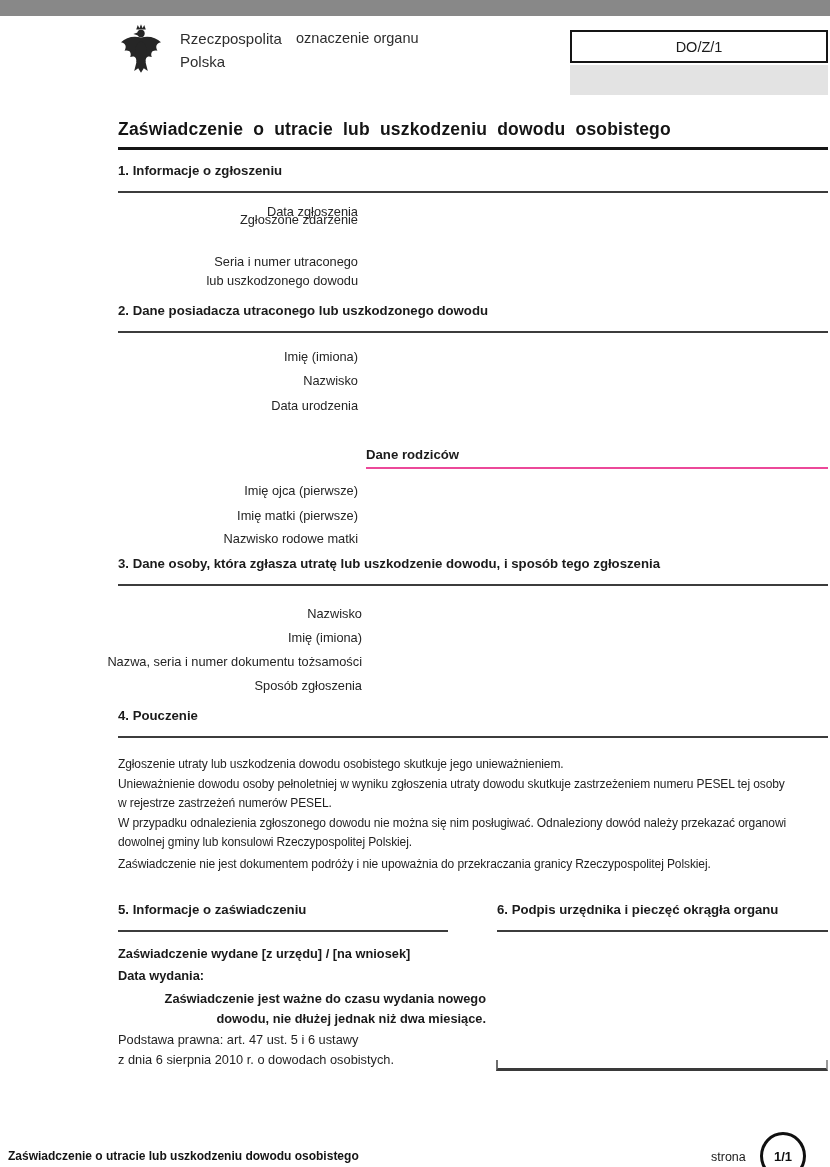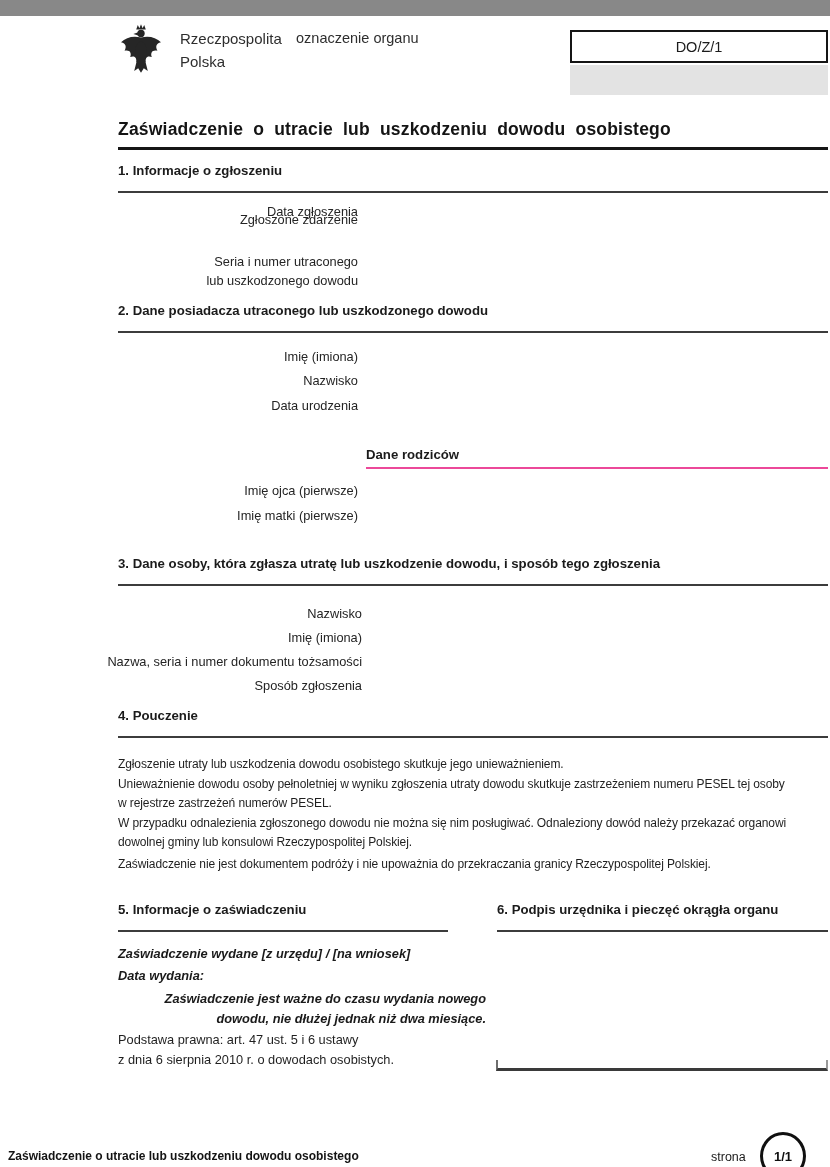--- a/index.html
+++ b/index.html
@@ -12,21 +12,21 @@
   .organ{left:296px;top:14px;font-size:14.5px;color:#2e2e2e;}
   .codebox{left:570px;top:14px;width:254px;height:29px;border:2px solid #151515;
     display:flex;align-items:center;justify-content:center;font-size:14.5px;color:#1b1b1b;}
   .graybox{left:570px;top:49px;width:258px;height:30px;background:#e3e3e3;}
   .title{left:118px;top:103px;width:710px;font-size:17.5px;font-weight:bold;letter-spacing:.2px;
     word-spacing:5px;padding-bottom:7px;border-bottom:3px solid #161616;color:#141414;}
   .sechead{font-size:13.2px;font-weight:bold;color:#1b1b1b;padding-bottom:13px;border-bottom:2px solid #3c3c3c;}
   .subhead{font-size:13.2px;font-weight:bold;color:#1b1b1b;padding-bottom:5px;border-bottom:2px solid #ec4899;}
   .lbl{font-size:12.8px;color:#242424;text-align:right;line-height:19px;white-space:pre-line;}
   .para{font-size:12px;letter-spacing:-.1px;line-height:19.5px;white-space:pre;color:#1f1f1f;}
-  .b{font-size:12.8px;font-weight:bold;color:#1a1a1a;white-space:pre-line;line-height:20px;font-style:italic;}
+  .b{font-size:12.8px;font-weight:bold;color:#1a1a1a;white-space:pre-line;line-height:20px;}
   .r{font-size:12.8px;color:#1f1f1f;white-space:pre-line;line-height:19.5px;}
   .bracket{left:496px;top:1044px;width:328px;height:8px;
     border-left:2px solid #6e6e6e;border-right:2px solid #9a9a9a;border-bottom:3px solid #3a3a3a;}
   .footname{left:8px;top:1133px;font-size:12px;font-weight:bold;color:#141414;}
   .strona{left:711px;top:1134px;font-size:12.5px;color:#1a1a1a;}
   .badge{left:760px;top:1116px;width:40px;height:42px;border:3.5px solid #101010;border-radius:50%;
     display:flex;align-items:center;justify-content:center;font-size:13px;font-weight:bold;color:#101010;}
 </style>
 </head>
 <body>
@@ -61,20 +61,21 @@
 lub uszkodzonego dowodu</div>
 
   <div class="abs sechead" style="left:118px;top:287px;width:710px;">2. Dane posiadacza utraconego lub uszkodzonego dowodu</div>
   <div class="abs lbl" style="left:118px;top:331px;width:240px;">Imię (imiona)</div>
   <div class="abs lbl" style="left:118px;top:355px;width:240px;">Nazwisko</div>
   <div class="abs lbl" style="left:118px;top:380px;width:240px;">Data urodzenia</div>
 
   <div class="abs subhead" style="left:366px;top:431px;width:462px;">Dane rodziców</div>
   <div class="abs lbl" style="left:118px;top:465px;width:240px;">Imię ojca (pierwsze)</div>
   <div class="abs lbl" style="left:118px;top:490px;width:240px;">Imię matki (pierwsze)</div>
+  <div class="abs lbl" style="left:118px;top:513px;width:240px;">Nazwisko rodowe matki</div>
 
   <div class="abs sechead" style="left:118px;top:540px;width:710px;">3. Dane osoby, która zgłasza utratę lub uszkodzenie dowodu, i sposób tego zgłoszenia</div>
   <div class="abs lbl" style="left:96px;top:588px;width:266px;">Nazwisko</div>
   <div class="abs lbl" style="left:96px;top:612px;width:266px;">Imię (imiona)</div>
   <div class="abs lbl" style="left:96px;top:636px;width:266px;">Nazwa, seria i numer dokumentu tożsamości</div>
   <div class="abs lbl" style="left:96px;top:660px;width:266px;">Sposób zgłoszenia</div>
 
   <div class="abs sechead" style="left:118px;top:692px;width:710px;">4. Pouczenie</div>
   <div class="abs para" style="left:118px;top:739px;width:712px;">Zgłoszenie utraty lub uszkodzenia dowodu osobistego skutkuje jego unieważnieniem.
 Unieważnienie dowodu osoby pełnoletniej w wyniku zgłoszenia utraty dowodu skutkuje zastrzeżeniem numeru PESEL tej osoby

